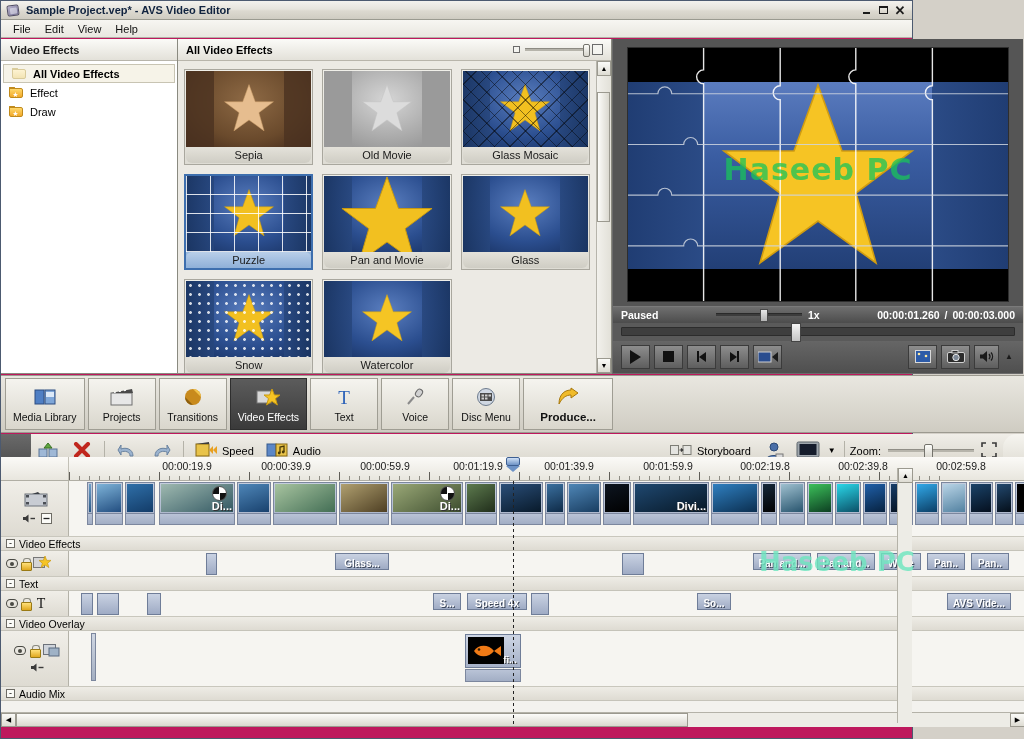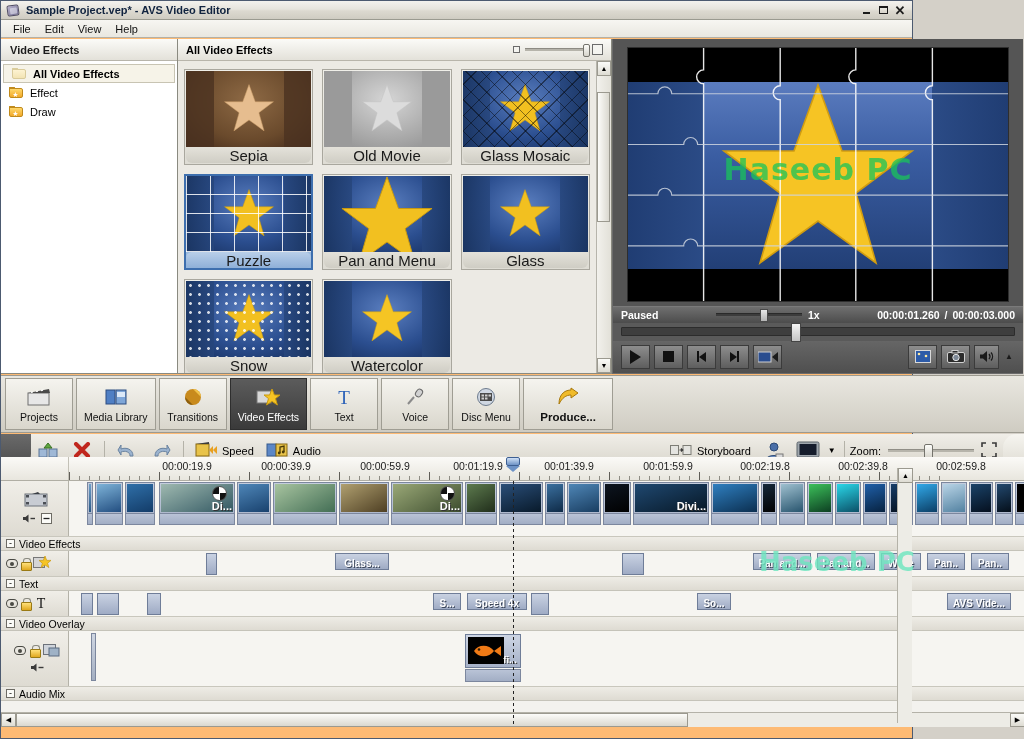--- a/index.html
+++ b/index.html
@@ -5,21 +5,21 @@
   * { box-sizing: border-box; }
   html, body { margin:0; padding:0; }
   body {
     width:1024px; height:739px; overflow:hidden;
     font-family:"Liberation Sans", sans-serif;
     font-size:11px; color:#000;
     background:#d4d0c8;
     -webkit-font-smoothing:none;
   }
   .app { position:relative; width:913px; height:739px;
-         border:1px solid #4c5a70; background:#fdba74; }
+         border:1px solid #4c5a70; background:#be185d; }
 
   
   .titlebar {
     height:19px; display:flex; align-items:center;
     background:linear-gradient(180deg,#f3f2ee 0%,#e6e4dd 45%,#dcd9d0 55%,#cfccc2 100%);
     border-bottom:1px solid #9a9a90; padding:0 2px;
   }
   .titlebar .tb-ico { width:16px; height:15px; margin:0 4px 0 3px; position:relative; }
   .tb-ico .flm { position:absolute; left:1px; top:2px; width:12px; height:11px;
      background:linear-gradient(145deg,#b9b4cf,#6f6a90); border:1px solid #4d4a63;
@@ -79,21 +79,21 @@
   .knob-h { position:absolute; right:-3px; top:-5px; width:7px;height:13px;
      background:linear-gradient(180deg,#fdfdfa,#d6d4cb); border:1px solid #74736c; border-radius:2px;}
   .br-body { flex:1; display:flex; overflow:hidden; background:#eceae4; }
   .grid { flex:1; padding:8px 6px 0 6px; display:grid; grid-template-columns:repeat(3,1fr);
           gap:9px 9px; align-content:start; }
   .cell { background:linear-gradient(180deg,#f0efe9,#dedcd4); border:1px solid #a9a79e;
           padding:1px; }
   .cell.sel { border:2px solid #3e6fae; padding:0; background:linear-gradient(180deg,#c6d8ee,#93b4da); }
   .thumb { height:76px; position:relative; overflow:hidden; background:#222; }
   .cap { height:16px; display:flex; align-items:center; justify-content:center;
-         font-size:15px; background:linear-gradient(180deg,#e4e2da,#cfcdc4); color:#1a1a1a;border-radius:6px;}
+         font-size:11px; background:linear-gradient(180deg,#e4e2da,#cfcdc4); color:#1a1a1a;border-radius:6px;}
   .cell.sel .cap { background:linear-gradient(180deg,#b9cfe9,#8fb0d8); }
   .sbar { width:15px; background:linear-gradient(90deg,#f2f1ec,#e2e0d8);
           border-left:1px solid #b6b4ab; display:flex; flex-direction:column; justify-content:space-between;}
   .sbtn { height:15px; background:linear-gradient(180deg,#fbfbf8,#dedcd3);
           border:1px solid #9b998f; display:flex;align-items:center;justify-content:center;font-size:7px;}
   .sthumb { position:absolute; top:16px; left:0; width:13px; height:130px;
             background:linear-gradient(90deg,#fcfcf9,#dad8cf); border:1px solid #9b998f;}
   .sbar-in { position:relative; flex:1; }
 
   
@@ -389,21 +389,21 @@
             <div class="cap">Puzzle</div>
           </div>
 
           <div class="cell">
             <div class="thumb">
               <div class="bg-blue"></div>
               <svg style="position:absolute;left:50%;top:58%;transform:translate(-50%,-50%);width:96px;height:92px;" viewBox="0 0 100 96">
                 <polygon points="50,3 62,36 97,36 69,57 79,92 50,71 21,92 31,57 3,36 38,36" fill="#f2c020" stroke="#c99a10" stroke-width="1"></polygon>
               </svg>
             </div>
-            <div class="cap">Pan and Menu</div>
+            <div class="cap">Pan and Movie</div>
           </div>
 
           <div class="cell">
             <div class="thumb">
               <div class="bg-blue"></div>
               <svg class="star-shape" viewBox="0 0 100 96">
                 <polygon points="50,3 62,36 97,36 69,57 79,92 50,71 21,92 31,57 3,36 38,36" fill="#f2c020" stroke="#c99a10" stroke-width="1"></polygon>
               </svg>
             </div>
             <div class="cap">Glass</div>
@@ -529,36 +529,36 @@
         </div>
         <div style="width:12px;display:flex;align-items:center;justify-content:center;color:#1a1a1a;font-size:8px">▲</div>
       </div>
     </div>
   </div>
 
   <div class="tabstrip">
     <div class="tab">
       <span class="ti">
         <svg width="24" height="20" viewBox="0 0 24 20">
+            <rect x="2" y="3" width="9" height="14" fill="#4f7fc4" stroke="#2c4d80"></rect>
+            <rect x="12" y="3" width="10" height="14" fill="#7ea6d8" stroke="#2c4d80"></rect>
+            <rect x="13" y="5" width="8" height="5" fill="#dce9f8"></rect>
+          </svg>
+      </span>
+      <span>Media Library</span>
+    </div>
+    <div class="tab">
+      <span class="ti">
+        <svg width="24" height="20" viewBox="0 0 24 20">
             <rect x="1" y="6" width="21" height="12" fill="#e7e7e7" stroke="#6f6f6f"></rect>
             <path d="M1,6 L22,2 L23,6 Z" fill="#4a4a4a"></path>
             <path d="M4,5.4 l2,-0.4 M9,4.5 l2,-0.4 M14,3.6 l2,-0.4" stroke="#fff" stroke-width="1.2"></path>
           </svg>
       </span>
       <span>Projects</span>
-    </div>
-    <div class="tab">
-      <span class="ti">
-        <svg width="24" height="20" viewBox="0 0 24 20">
-            <rect x="2" y="3" width="9" height="14" fill="#4f7fc4" stroke="#2c4d80"></rect>
-            <rect x="12" y="3" width="10" height="14" fill="#7ea6d8" stroke="#2c4d80"></rect>
-            <rect x="13" y="5" width="8" height="5" fill="#dce9f8"></rect>
-          </svg>
-      </span>
-      <span>Media Library</span>
     </div>
     <div class="tab">
       <span class="ti">
         <svg width="22" height="20" viewBox="0 0 22 20">
             <circle cx="11" cy="10" r="8" fill="#c88a1d"></circle>
             <path d="M11,2 a8,8 0 0,1 8,8 Z" fill="#f0c14a"></path>
             <path d="M11,18 a8,8 0 0,1 -8,-8 Z" fill="#8c5f10"></path>
           </svg>
       </span>
       <span>Transitions</span>

